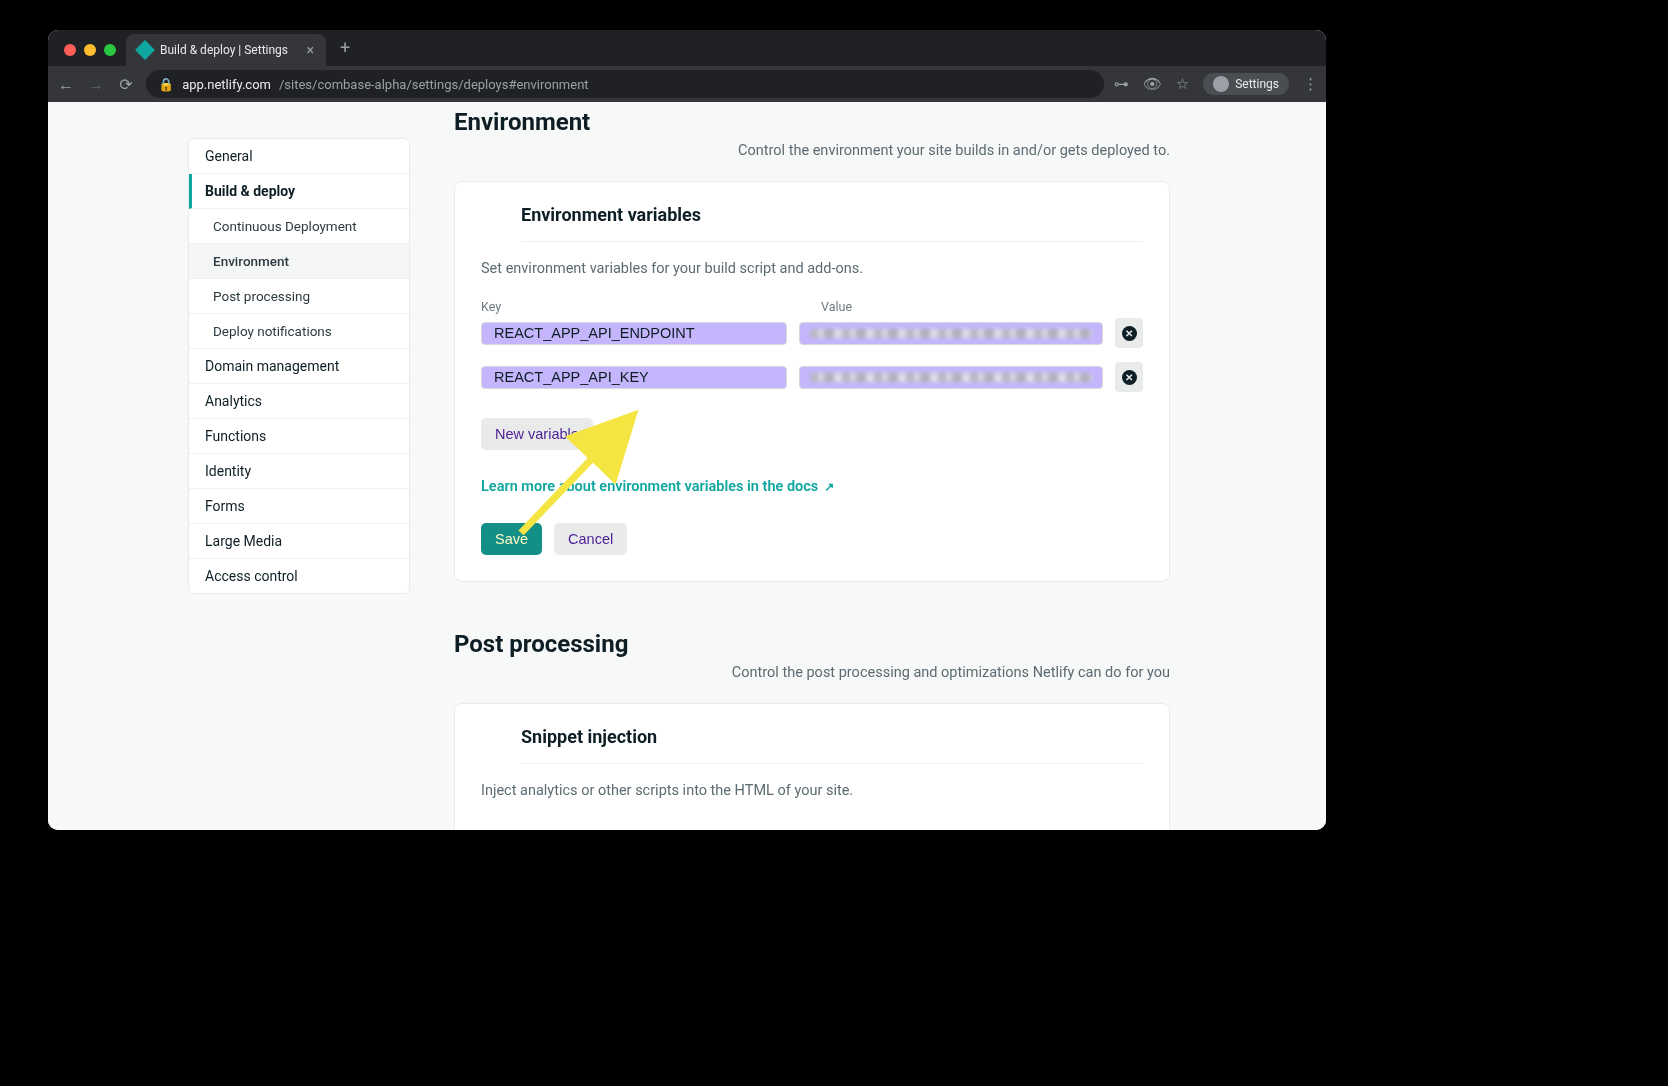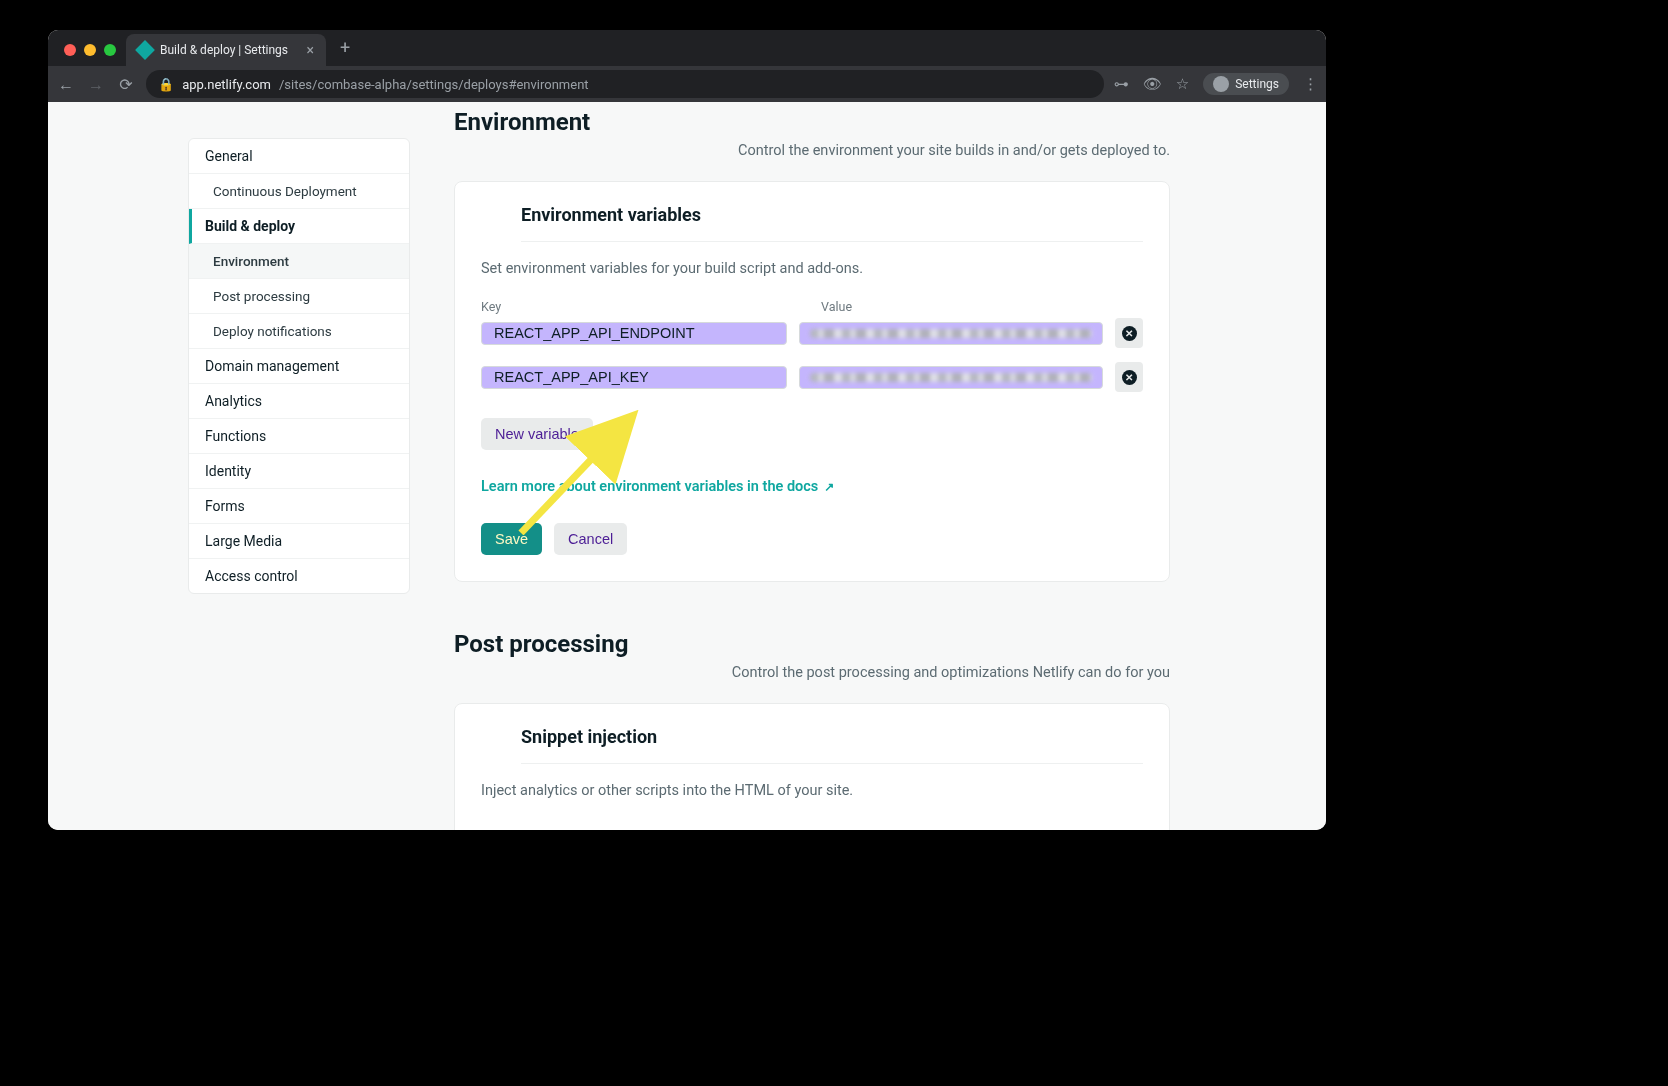--- a/index.html
+++ b/index.html
@@ -261,22 +261,22 @@
         <span>Settings</span>
       </span>
       <span>⋮</span>
     </div>
   </div>
 
   <div class="content">
     <div class="sidebar">
       <div class="sidepanel" id="sidepanel">
           <div class="sideitem">General</div>
+          <div class="sideitem active">Build &amp; deploy</div>
           <div class="sideitem sub">Continuous Deployment</div>
-          <div class="sideitem active">Build &amp; deploy</div>
           <div class="sideitem sub current">Environment</div>
           <div class="sideitem sub">Post processing</div>
           <div class="sideitem sub">Deploy notifications</div>
           <div class="sideitem">Domain management</div>
           <div class="sideitem">Analytics</div>
           <div class="sideitem">Functions</div>
           <div class="sideitem">Identity</div>
           <div class="sideitem">Forms</div>
           <div class="sideitem">Large Media</div>
           <div class="sideitem">Access control</div>

